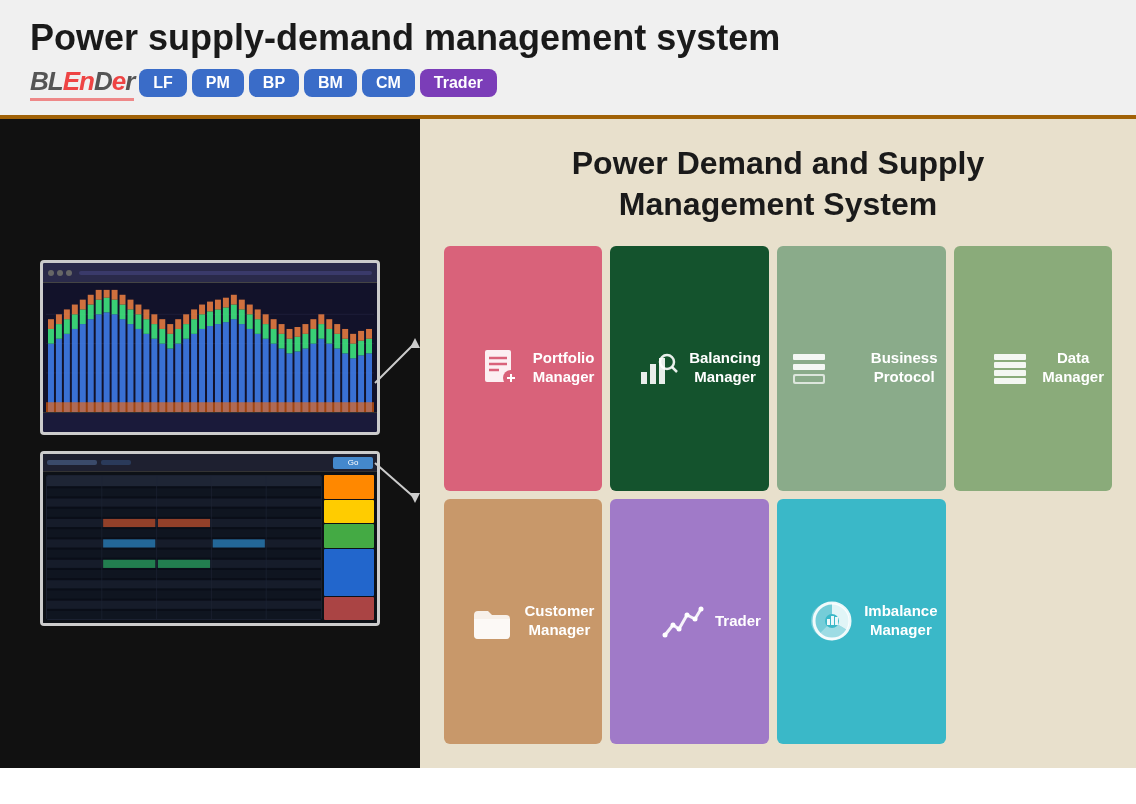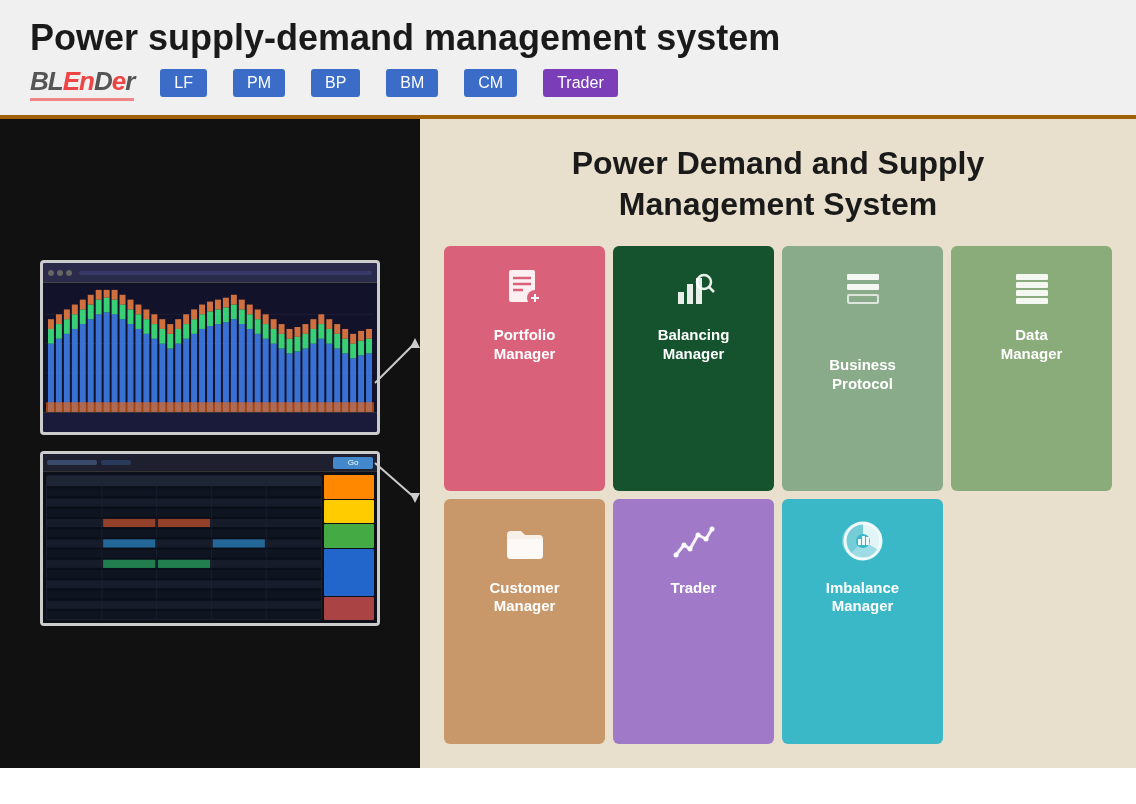--- a/index.html
+++ b/index.html
@@ -22,41 +22,41 @@
     }
     .header-title {
       font-size: 36px;
       font-weight: bold;
       color: #1a1a1a;
       line-height: 1.1;
     }
     .header-bottom {
       display: flex;
       align-items: center;
-      gap: 26px;
+      gap: 5px;
     }
     .logo {
       font-size: 26px;
       font-weight: bold;
       font-style: italic;
       color: #555;
       border-bottom: 3px solid #e88;
       padding-bottom: 1px;
       letter-spacing: -1px;
     }
     .logo span.bl { color: #555; }
     .logo span.en { color: #e44; }
     .logo span.der { color: #555; }
 
     .badge {
       display: inline-block;
       padding: 5px 14px;
-      border-radius: 3px;
+      border-radius: 8px;
       color: white;
-      font-weight: normal;
+      font-weight: bold;
       font-size: 16px;
     }
     .badge-blue { background: #3a6cc8; }
     .badge-purple { background: #7b3db8; }
 
     
     .main-content {
       display: flex;
       background: #111;
       height: calc(804px - 155px);
@@ -107,23 +107,23 @@
       display: grid;
       grid-template-columns: repeat(4, 1fr);
       grid-template-rows: repeat(2, 1fr);
       gap: 8px;
       width: 100%;
       flex: 1;
     }
 
     .grid-item {
       display: flex;
-      flex-direction: column;
+      flex-direction: row;
       align-items: center;
-      justify-content: flex-start;
+      justify-content: flex-end;
       border-radius: 6px;
       padding: 12px 8px;
       cursor: pointer;
       gap: 8px;
     }
 
     .grid-item-icon {
       font-size: 40px;
       color: white;
       display: flex;

